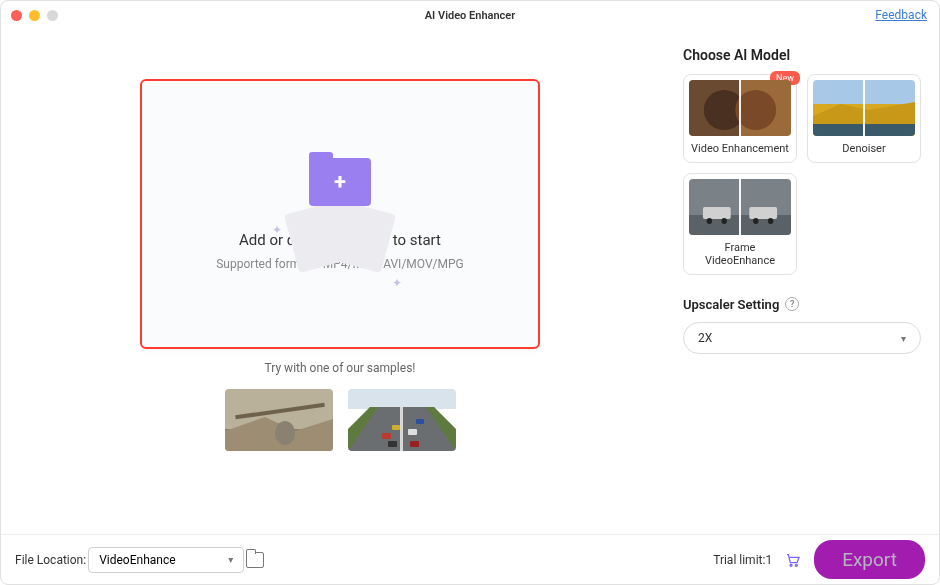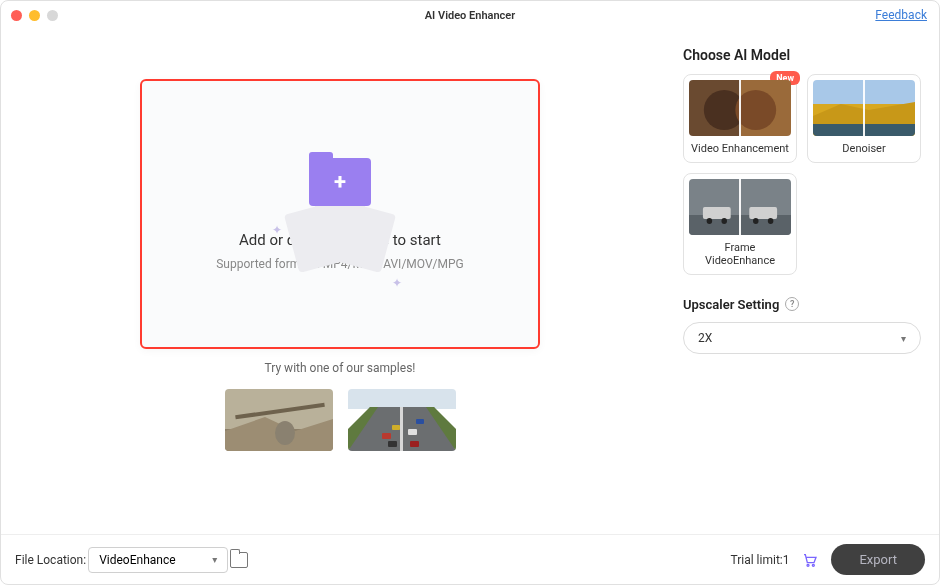--- a/index.html
+++ b/index.html
@@ -33,35 +33,35 @@
 .sample { width: 108px; height: 62px; border-radius: 4px; overflow: hidden; cursor: pointer; position: relative; }
 .sample svg { width: 100%; height: 100%; display: block; }
 .right-panel { width: 260px; padding: 18px 18px 10px 4px; }
 .panel-heading { font-size: 14px; font-weight: 600; color: #222; margin-bottom: 11px; }
 .model-grid { display: grid; grid-template-columns: 1fr 1fr; gap: 10px; }
 .model-card { border: 1px solid #e2e2e2; border-radius: 8px; padding: 5px; cursor: pointer; position: relative; }
 .model-card.selected { border: 2px solid #5a6fff; padding: 4px; }
 .model-thumb { width: 100%; height: 56px; border-radius: 4px; overflow: hidden; position: relative; }
 .model-thumb svg { width: 100%; height: 100%; display: block; }
 .model-label { font-size: 11px; color: #333; text-align: center; margin-top: 6px; padding-bottom: 2px; }
-.badge-new { position: absolute; top: -4px; right: -4px; background: #ff5b4c; color: #fff; font-size: 9px; padding: 2px 6px; border-radius: 6px; font-weight: 700; }
+.badge-new { position: absolute; top: -4px; right: -4px; background: #ff5b4c; color: #fff; font-size: 9px; padding: 2px 6px; border-radius: 6px; font-weight: 400; }
 .setting-heading { margin-top: 22px; font-size: 13px; font-weight: 600; color: #222; display: flex; gap: 6px; }
 .help-circle { width: 14px; height: 14px; border: 1px solid #aaa; border-radius: 50%; display: inline-flex; align-items: center; justify-content: center; font-size: 9px; color: #888; }
 .select-box { margin-top: 10px; border: 1px solid #dcdcdc; border-radius: 18px; padding: 8px 14px; font-size: 12px; color: #333; display: flex; justify-content: space-between; align-items: center; cursor: pointer; }
 .chevron { font-size: 10px; color: #777; }
 .footer { height: 50px; border-top: 1px solid #eee; display: flex; align-items: center; padding: 0 14px; gap: 2px; }
 .footer-label { font-size: 12px; color: #333; }
-.location-select { border: 1px solid #d0d0d0; border-radius: 4px; padding: 5px 10px; font-size: 12px; display: flex; align-items: center; justify-content: space-between; width: 140px; cursor: pointer; }
+.location-select { border: 1px solid #d0d0d0; border-radius: 4px; padding: 5px 10px; font-size: 12px; display: flex; align-items: center; justify-content: space-between; width: 156px; cursor: pointer; }
 .folder-btn { width: 18px; height: 16px; border: 1.2px solid #777; border-radius: 2px; position: relative; cursor: pointer; }
 .folder-btn::before { content: ''; position: absolute; top: -4px; left: -1px; width: 8px; height: 4px; border: 1.2px solid #777; border-bottom: none; border-radius: 2px 2px 0 0; background:#fff; }
 .footer-spacer { flex: 1; }
 .trial { font-size: 12px; color: #333; }
 .cart-icon { width: 18px; height: 16px; position: relative; margin: 0 10px; cursor: pointer; }
 .cart-icon svg { width: 100%; height: 100%; }
-.export-btn { background: #404040; color: #b5b5c0; border: none; border-radius: 18px; padding: 8px 28px; font-size: 13px; cursor: default; }
+.export-btn { background: #a21caf; color: #b5b5c0; border: none; border-radius: 18px; padding: 8px 28px; font-size: 19px; cursor: default; }
 .overlay-8k { position: absolute; top: 6px; right: 8px; font-size: 10px; color: #fff; font-weight: 600; }
 .corner { position: absolute; width: 7px; height: 7px; border: 1.5px solid #fff; }
 .c-tl { top: 4px; left: 6px; border-right: none; border-bottom: none; }
 .c-tr { top: 4px; right: 6px; border-left: none; border-bottom: none; }
 .c-bl { bottom: 4px; left: 6px; border-right: none; border-top: none; }
 .c-br { bottom: 4px; right: 6px; border-left: none; border-top: none; }
 .inner-overlay { position:absolute; top:8px; left:15px; right:15px; bottom:8px; border:1px solid rgba(255,255,255,0.5); border-radius:2px; }
 </style>
 </head>
 <body>

